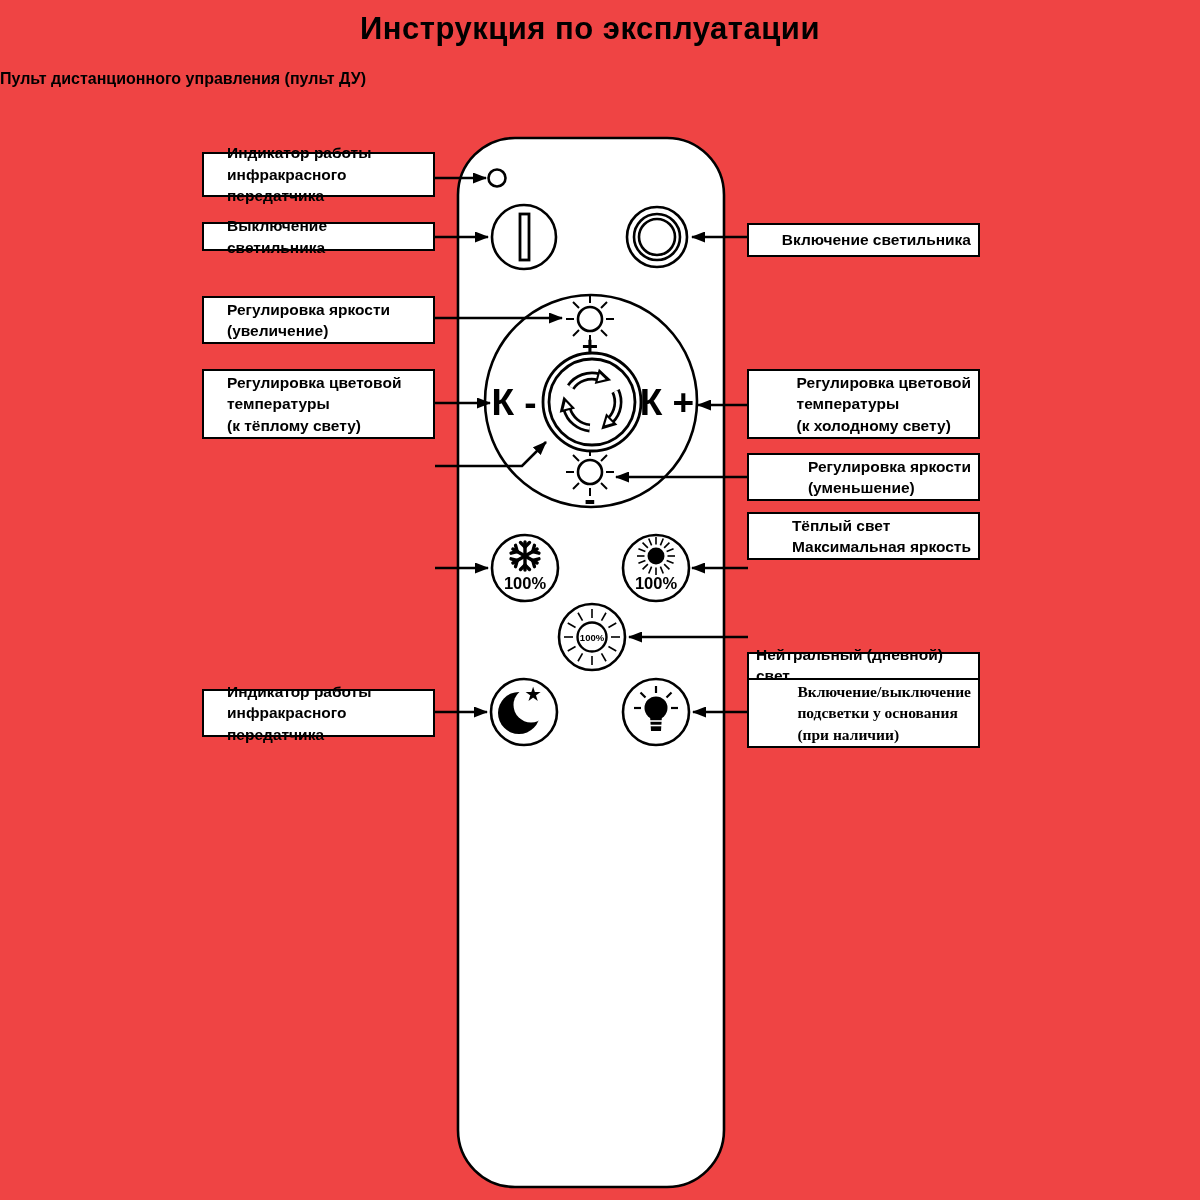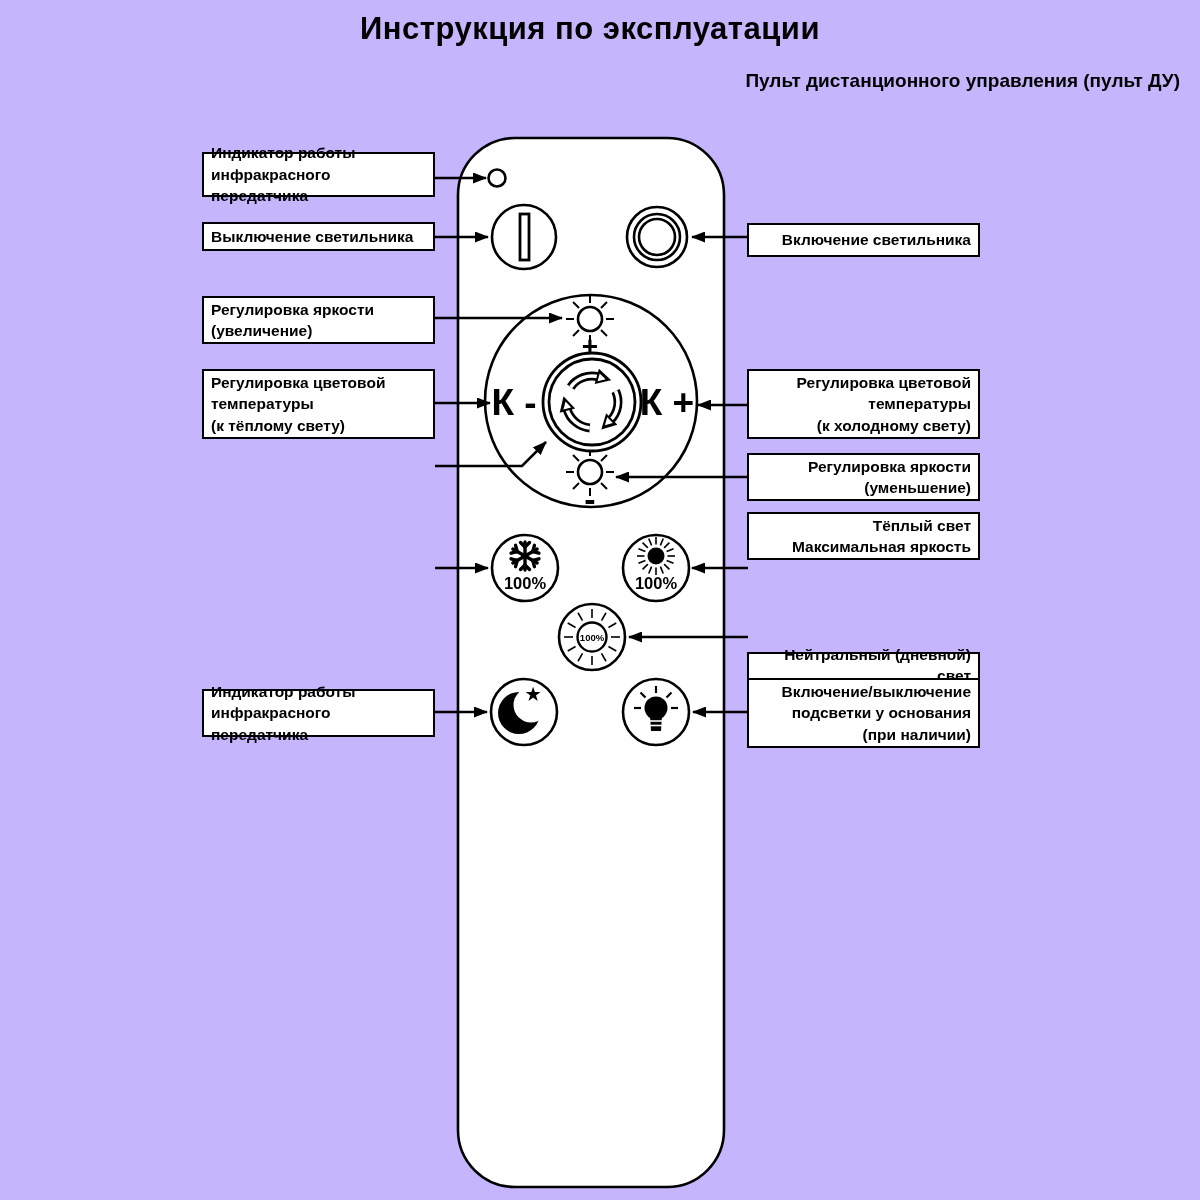--- a/index.html
+++ b/index.html
@@ -1,26 +1,26 @@
 <!DOCTYPE html>
 <html><head>
 <meta charset="utf-8">
 <style>
   html,body{margin:0;padding:0;background:#fff;}
-  #page{position:relative;width:1200px;height:1200px;background:#c4b5fd;
+  #page{position:relative;width:1200px;height:1200px;background:#ef4444;
         font-family:"Liberation Sans",sans-serif;color:#000;overflow:hidden;}
   .title{position:absolute;left:0;top:11px;width:1180px;text-align:center;
          font-size:31px;font-weight:bold;letter-spacing:0.5px;}
-  .subtitle{position:absolute;left:0;top:70px;width:1180px;text-align:right;
-         font-size:19px;font-weight:bold;}
+  .subtitle{position:absolute;left:0;top:70px;width:1180px;text-align:left;
+         font-size:16px;font-weight:bold;}
   .lb,.rb{position:absolute;border:2.4px solid #000;background:#fff;
          font-size:15.5px;font-weight:bold;line-height:21.5px;
          white-space:pre-line;display:flex;align-items:center;box-sizing:border-box;}
-  .lb{left:202px;width:233px;padding:2px 7px;text-align:left;}
-  .rb{left:747px;width:233px;padding:15px 7px;text-align:right;justify-content:flex-end;}
+  .lb{left:202px;width:233px;padding:2px 23px;text-align:left;}
+  .rb{left:747px;width:233px;padding:15px 7px;justify-content:flex-end;}
   svg{position:absolute;left:0;top:0;}
   svg text{font-family:"Liberation Sans",sans-serif;font-weight:bold;fill:#000;}
 </style>
 </head>
 <body>
 
 <div id="page">
 
   <div class="title">Инструкция по эксплуатации</div>
   <div class="subtitle">Пульт дистанционного управления (пульт ДУ)</div>
@@ -39,21 +39,21 @@
   <div class="rb" style="top:223px;height:29px;"><span>Включение светильника</span></div>
   <div class="rb" style="top:369px;height:70px;"><span>Регулировка цветовой
 температуры
 (к холодному свету)</span></div>
   <div class="rb" style="top:453px;height:48px;"><span>Регулировка яркости
 (уменьшение)</span></div>
   <div class="rb" style="top:512px;height:48px;"><span>Тёплый свет
 Максимальная яркость</span></div>
   <div class="rb" style="top:614px;height:48px;margin-top:38px;"><span>Нейтральный (дневной) свет
 Максимальная яркость</span></div>
-  <div class="rb" style="top:678px;height:70px;"><span>Включение/выключение
+  <div class="rb" style="top:678px;height:70px;font-family:Liberation Serif, serif;"><span>Включение/выключение
 подсветки у основания
 (при наличии)</span></div>
 
   <svg width="1200" height="1200" viewBox="0 0 1200 1200">
     <defs>
       <marker id="ah" markerUnits="userSpaceOnUse" markerWidth="15" markerHeight="11" refX="13" refY="5.5" orient="auto">
         <polygon points="0,0 14,5.5 0,11" fill="#000"></polygon>
       </marker>
     </defs>
 

